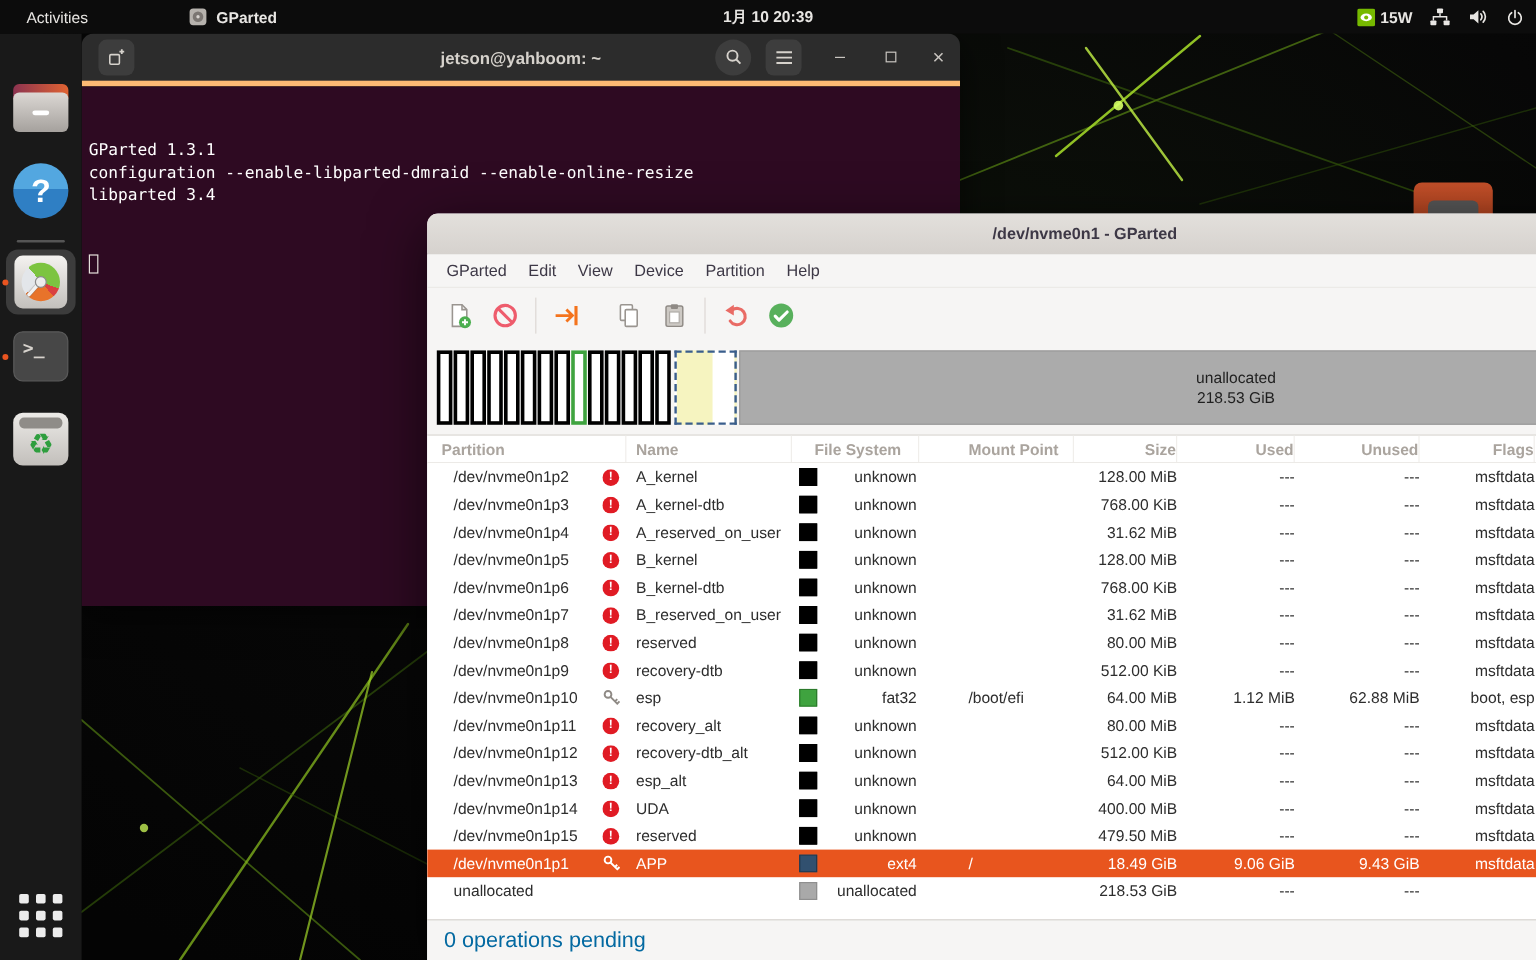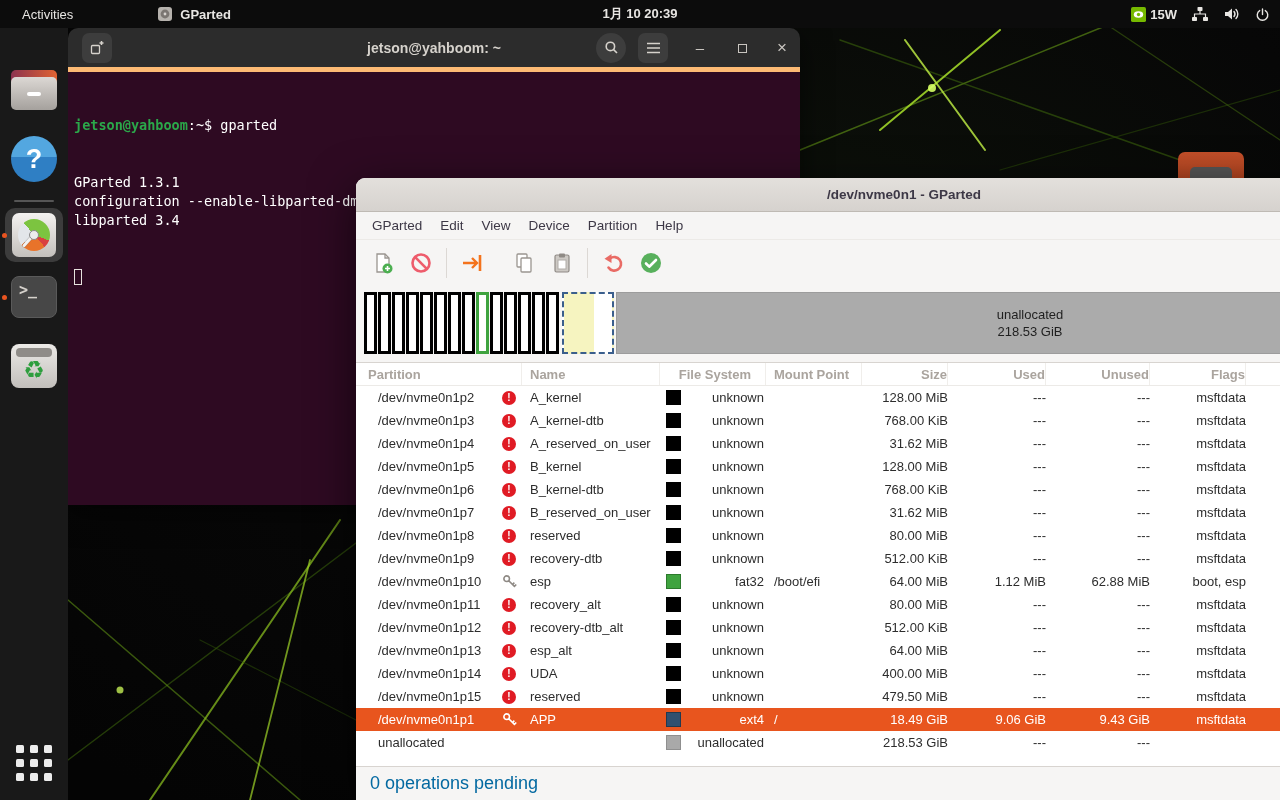--- a/index.html
+++ b/index.html
@@ -121,21 +121,21 @@
   .tbody { flex:1; background:#fff; overflow:hidden; font-size:13px; color:#2d2d2d; }
   .trow { height:23px; display:flex; align-items:center; }
   .trow.selected { background:#e8551e; color:#fff; }
   .c { white-space:nowrap; overflow:hidden; }
 
   .w-part  { width:146px; padding-left:22px; }
   .w-hpart { width:166px; padding-left:12px; }
   .w-icon  { width:20px; display:flex; justify-content:flex-start; }
   .w-name  { width:138px; padding-left:8px; }
   .w-fs    { width:106px; display:flex; align-items:center; }
-  .w-mount { width:96px; padding-left:8px; }
+  .w-mount { width:96px; padding-left:8px;margin-left:33px; }
   .w-size  { width:86px; text-align:right; justify-content:flex-end; }
   .w-used  { width:98px; text-align:right; justify-content:flex-end; }
   .w-unused{ width:104px; text-align:right; justify-content:flex-end; }
   .w-flags { width:96px; text-align:right; justify-content:flex-end; }
   .thead .w-fs { justify-content:flex-end; padding-right:14px; }
 
   .swatch { width:15px; height:15px; margin-left:6px; flex:0 0 auto; }
   .sw-black { background:#000; border:1px solid #000; }
   .sw-green { background:#3fa33f; border:1px solid #2c7a2c; }
   .sw-blue  { background:#31506f; border:1px solid #22394f; }
@@ -217,21 +217,20 @@
       <div class="term-btn tb-menu">
         <svg width="15" height="12" viewBox="0 0 15 12" stroke="#d6d2cc" stroke-width="1.6">
           <path d="M1 1.5h13M1 6h13M1 10.5h13"></path>
         </svg>
       </div>
       <div class="term-wbtn" style="left:620px">–</div>
       <div class="term-wbtn" style="left:662px"><span class="sq"></span></div>
       <div class="term-wbtn" style="left:702px; font-size:17px">×</div>
     </div>
     <div class="term-body">
-      <div><span class="t-green">jetson@yahboom</span><span>:~$ </span><span>gparted</span></div>
       <div><div>GParted 1.3.1</div><div>configuration --enable-libparted-dmraid --enable-online-resize</div><div>libparted 3.4</div></div>
       <div><span class="t-cursor"></span></div>
     </div>
   </div>
 
   <div class="gparted">
     <div class="gp-titlebar">
       <div class="gp-title">/dev/nvme0n1 - GParted</div>
       <div class="gp-wbtns">
         <div class="gp-wbtn">–</div>

